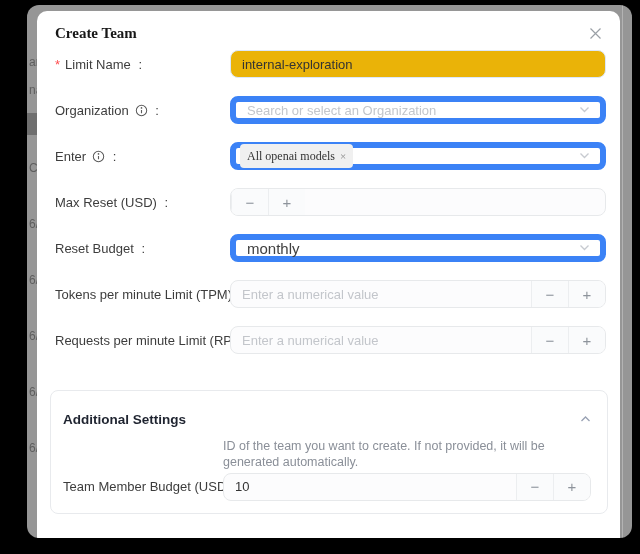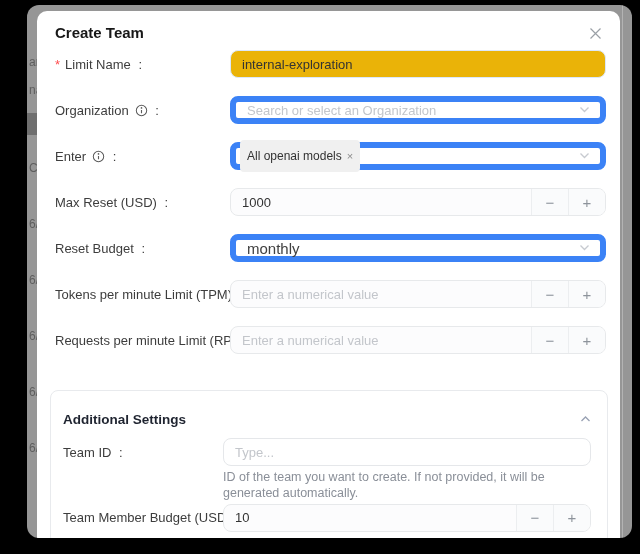--- a/index.html
+++ b/index.html
@@ -22,21 +22,21 @@
   .backdrop-line{
     position:absolute;right:9px;top:0;bottom:0;width:1px;background:rgba(255,255,255,.28);
   }
   
   .modal{
     position:absolute;left:10px;top:6px;width:583px;height:600px;
     background:#fff;border-radius:10px;box-sizing:border-box;
     padding:13px 14px 0 18px;
   }
   .modal-header{display:flex;justify-content:space-between;align-items:flex-start;height:18px;margin-bottom:8px;}
-  .modal-title{font-size:15px;font-weight:700;color:#171717;line-height:18px;}
+  .modal-title{font-size:15px;font-weight:700;color:#171717;line-height:18px;font-family:Liberation Serif, serif;}
   .close-btn{width:18px;height:18px;display:flex;align-items:center;justify-content:center;cursor:pointer;margin-right:2px;}
   
   .form-row{display:grid;grid-template-columns:175px 1fr;align-items:center;height:28px;margin-bottom:18px;}
   .form-label{font-size:13px;color:#3d3d3d;display:flex;align-items:center;gap:4px;white-space:nowrap;}
   .form-label::after{content:"\00a0:";}
   .req{color:#ff4d4f;margin-right:1px;font-size:13px;}
   .info-icon{flex:0 0 auto;margin-left:2px;display:flex;}
   .text-input{
     height:28px;width:100%;box-sizing:border-box;border-radius:8px;
     border:1px solid #e5e7ea;font-size:13px;padding:0 11px;color:#333;
@@ -46,22 +46,22 @@
   .team-name-input{background:#eab308;border:1px solid #dbe8fb;}
   .select{
     position:relative;height:28px;box-sizing:border-box;border:6px solid #3b82f6;border-radius:8px;
     display:flex;align-items:center;padding:0 28px 0 11px;cursor:pointer;background:#fff;
   }
   .select .placeholder{font-size:13px;color:#c3c6cb;overflow:hidden;white-space:nowrap;}
   .select .value{font-size:15px;color:#404040;}
   .select .chevron{position:absolute;right:10px;top:50%;transform:translateY(-50%);display:flex;}
   .select.models{padding-left:4px;}
   .tag{
-    background:#f0f0f0;border-radius:4px;height:32px;display:inline-flex;align-items:center;
-    gap:5px;padding:0 7px;font-size:12px;color:#333;
+    background:#f0f0f0;border-radius:4px;height:24px;display:inline-flex;align-items:center;
+    gap:5px;padding:0 7px;font-size:12px;color:#333;font-family:Liberation Serif, serif;
   }
   .tag .tag-close{color:#8c8c8c;font-size:11px;line-height:1;cursor:pointer;}
   .number-group{
     display:flex;height:28px;box-sizing:border-box;border:1px solid #e7e9eb;border-radius:8px;
     overflow:hidden;background:#fcfcfd;
   }
   .number-group input{
     flex:1;min-width:0;border:none;background:transparent;padding:0 11px;font-size:13px;color:#333;
     font-family:"Liberation Sans",sans-serif;outline:none;
   }
@@ -159,21 +159,20 @@
             </svg>
         </span>
       </div>
     </div>
 
     <div class="form-row">
       <div class="form-label">
         <span>Max Reset (USD)</span>
       </div>
       <div class="number-group">
-        <input type="text" value="1000" style="">
         <button class="step-btn">−</button>
         <button class="step-btn">+</button>
       </div>
     </div>
 
     <div class="form-row">
       <div class="form-label">
         <span>Reset Budget</span>
       </div>
       <div class="select">
@@ -209,26 +208,20 @@
     </div>
 
     <div class="card">
       <div class="card-header">
         <span class="card-title">Additional Settings</span>
         <svg width="11" height="8" viewBox="0 0 11 8">
           <path d="M1.5 6 L5.5 2 L9.5 6" fill="none" stroke="#98a1b3" stroke-width="1.3"></path>
         </svg>
       </div>
 
-      <div class="card-row">
-        <div class="form-label">
-          <span>Team ID</span>
-        </div>
-        <input class="text-input" type="text" placeholder="Type..." style="">
-      </div>
       <div class="card-help">
         <span class="help-text">ID of the team you want to create. If not provided, it will be generated automatically.</span>
       </div>
 
       <div class="card-row">
         <div class="form-label">
           <span>Team Member Budget (USD)</span>
           <span class="info-icon">
             <svg width="13" height="13" viewBox="0 0 14 14">
               <circle cx="7" cy="7" r="5.6" fill="none" stroke="#5c5c5c" stroke-width="1.1"></circle>

